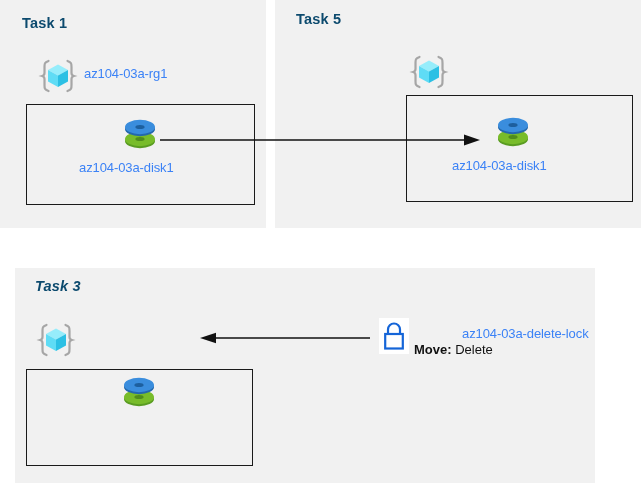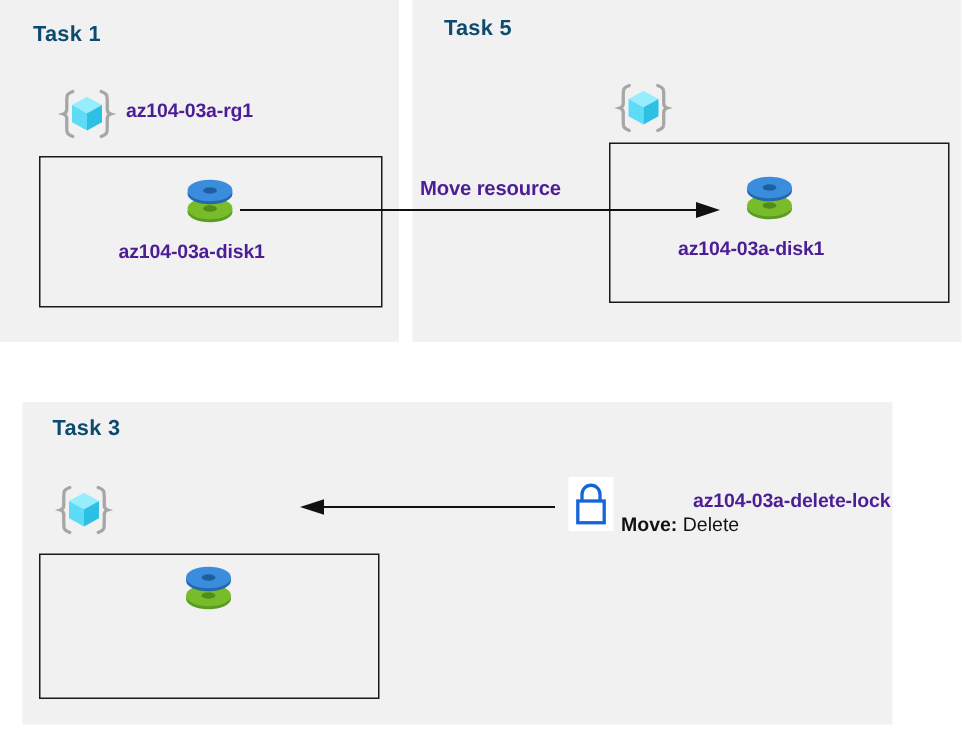--- a/index.html
+++ b/index.html
@@ -31,39 +31,39 @@
   .panel-title {
     position: absolute;
     color: #0c4a6e;
     font-size: 14.5px;
     font-weight: bold;
     letter-spacing: 0.2px;
     white-space: nowrap;
   }
   #title-task1 { left: 22px;  top: 15px; }
   #title-task2 { left: 296px; top: 11px; }
-  #title-task3 { left: 35px;  top: 278px; }
+  #title-task3 { left: 35px;  top: 278px; font-style: italic; }
 
   
   .inner-box {
     position: absolute;
     border: 1.2px solid #1a1a1a;
     background: #f1f1f1;
     box-sizing: border-box;
   }
   #box-task1 { left: 26px;  top: 104px; width: 229px; height: 101px; }
   #box-task2 { left: 406px; top: 95px;  width: 227px; height: 107px; }
   #box-task3 { left: 26px;  top: 369px; width: 227px; height: 97px; }
 
   
   .label {
     position: absolute;
     font-size: 13px;
-    font-weight: bold;
-    color: #4c1d95;
+    font-weight: normal;
+    color: #3b82f6;
     white-space: nowrap;
     letter-spacing: -0.1px;
   }
 
   #lbl-rg1    { left: 84px;  top: 66px;  }
   #lbl-disk1a { left: 79px;  top: 160px; }
   #lbl-rg2    { left: 455px; top: 62px;  }
   #lbl-disk1b { left: 452px; top: 158px; }
   #lbl-rg3    { left: 85px;  top: 330px; }
   #lbl-disk2  { left: 78px;  top: 416px; }
@@ -195,21 +195,20 @@
       <ellipse cx="22" cy="27" rx="15" ry="7.2" fill="#5a9c22"></ellipse>
       <ellipse cx="22" cy="25" rx="15" ry="7.2" fill="#78bc2a"></ellipse>
       <ellipse cx="22" cy="25" rx="4.6" ry="2.1" fill="#4f8c1c"></ellipse>
       <ellipse cx="22" cy="15" rx="15" ry="7.2" fill="#2468ac"></ellipse>
       <ellipse cx="22" cy="13" rx="15" ry="7.2" fill="#3a8ddd"></ellipse>
       <ellipse cx="22" cy="13" rx="4.6" ry="2.1" fill="#1d5f9e"></ellipse>
     </svg>
   </span>
   <div class="label" id="lbl-disk1b">az104-03a-disk1</div>
 
-  <div class="label" id="lbl-move">Move resource</div>
 
   <svg class="arrow-svg" id="arrow-move" viewBox="0 0 320 24">
     <line x1="0" y1="12" x2="305" y2="12" stroke="#111111" stroke-width="1.4"></line>
     <polygon points="320,12 304,6.6 304,17.4" fill="#111111"></polygon>
   </svg>
 
   <div class="panel" id="panel-task3"></div>
   <div class="panel-title" id="title-task3">Task 3</div>
 
   <span class="rg-icon" id="rg-icon-3">

